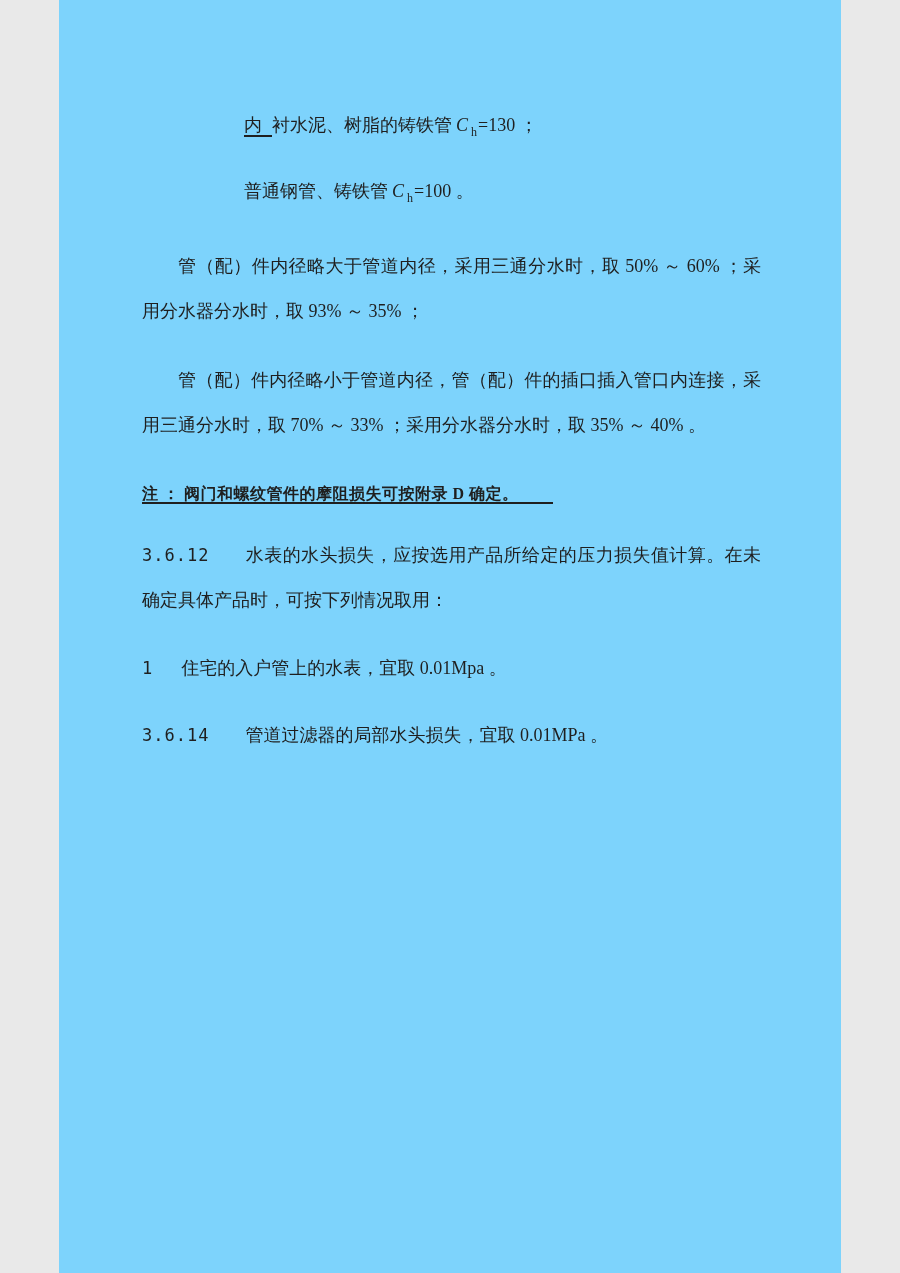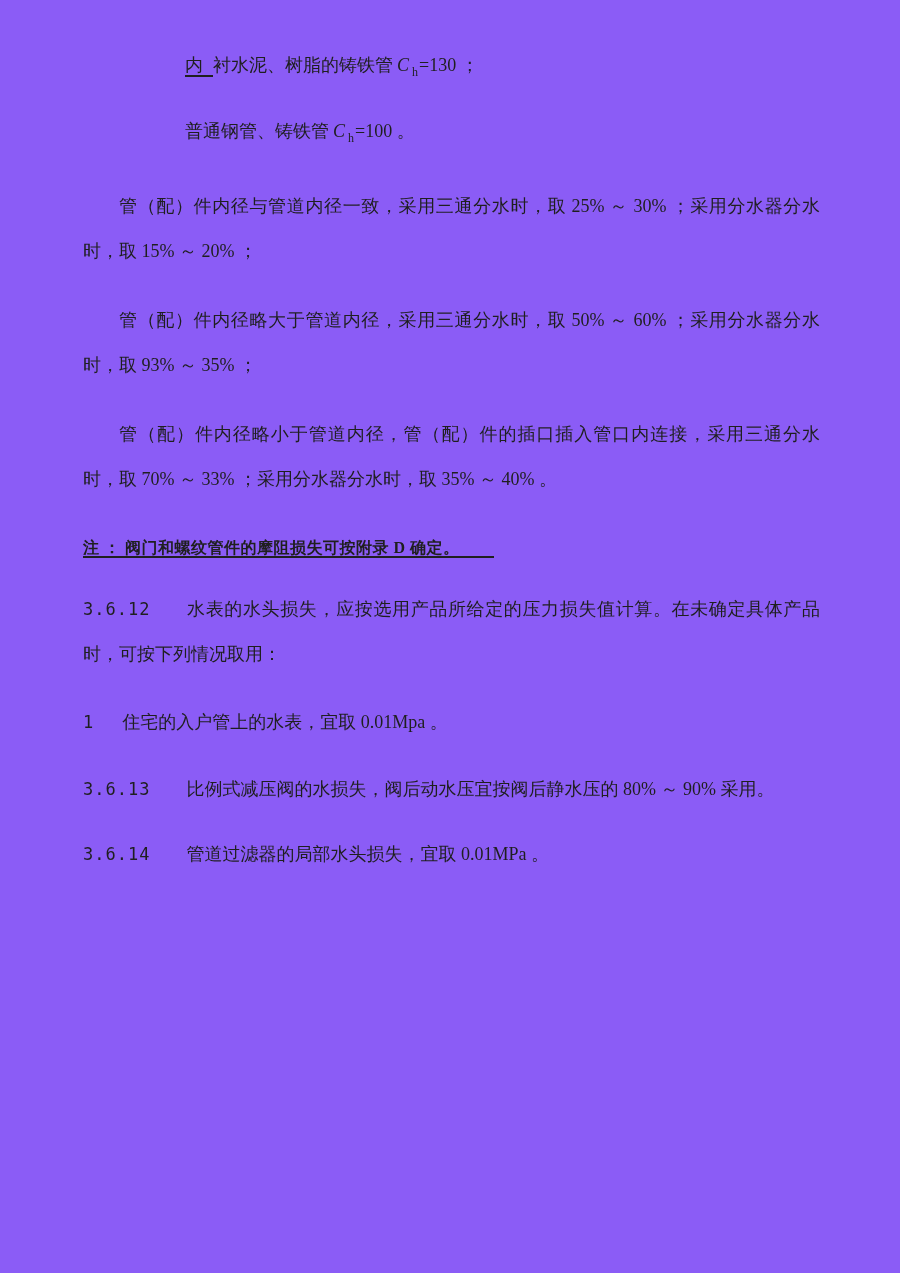--- a/index.html
+++ b/index.html
@@ -1,22 +1,22 @@
 <!DOCTYPE html>
 <html><head>
 <meta charset="utf-8">
 <style>
   html,body{margin:0;padding:0;background:#e9e9e9;}
   .page{
     position:relative;
-    width:900px;height:1273px;
+    width:782px;height:1273px;
     margin:0 auto;
-    background:#8b5cf6;
+    background:#7dd3fc;
     box-sizing:border-box;
-    padding:43px 80px 0 83px;
+    padding:103px 80px 0 83px;
     font-family:"Liberation Serif","DejaVu Sans",serif;
     font-size:18px;
     color:#1f1f1f;
     overflow:hidden;
   }
   p{margin:0;line-height:45px;text-align:justify;}
   
   .coeff{margin-left:102px;text-align:left;white-space:nowrap;}
   .coeff-1{margin-bottom:21px;}
   .coeff-2{margin-bottom:30px;}
@@ -45,30 +45,28 @@
 </head>
 <body>
 
 <div class="page">
 
   <p class="coeff coeff-1"><span class="u">内</span><span>衬水泥、树脂的铸铁管</span><span class="var">C</span><sub class="sub">h</sub><span>=130 ；</span></p>
 
   <p class="coeff coeff-2"><span>普通钢管、铸铁管</span><span class="var">C</span><sub class="sub">h</sub><span>=100 。</span></p>
 
 
-  <p class="rule rule-1"><span>管（配）件内径与管道内径一致，采用三通分水时，取 25% ～ 30% ；采用分水器分水时，取 15% ～ 20% ；</span></p>
 
   <p class="rule rule-2"><span>管（配）件内径略大于管道内径，采用三通分水时，取 50% ～ 60% ；采用分水器分水时，取 93% ～ 35% ；</span></p>
 
   <p class="rule rule-3"><span>管（配）件内径略小于管道内径，管（配）件的插口插入管口内连接，采用三通分水时，取 70% ～ 33% ；采用分水器分水时，取 35% ～ 40% 。</span></p>
 
   <p class="note"><span class="note-line">注 ： 阀门和螺纹管件的摩阻损失可按附录 D 确定。</span></p>
 
   <p class="clause-3612"><span class="num gap-wide">3.6.12</span><span>水表的水头损失，应按选用产品所给定的压力损失值计算。在未确定具体产品时，可按下列情况取用：</span></p>
 
   <p class="item-1"><span class="num gap-item">1</span><span>住宅的入户管上的水表，宜取 0.01Mpa 。</span></p>
 
 
-  <p class="clause-3613"><span class="num gap-wide">3.6.13</span><span>比例式减压阀的水损失，阀后动水压宜按阀后静水压的 80% ～ 90% 采用。</span></p>
 
   <p class="clause-3614"><span class="num gap-wide">3.6.14</span><span>管道过滤器的局部水头损失，宜取 0.01MPa 。</span></p>
 
 </div>
 
 </body></html>

